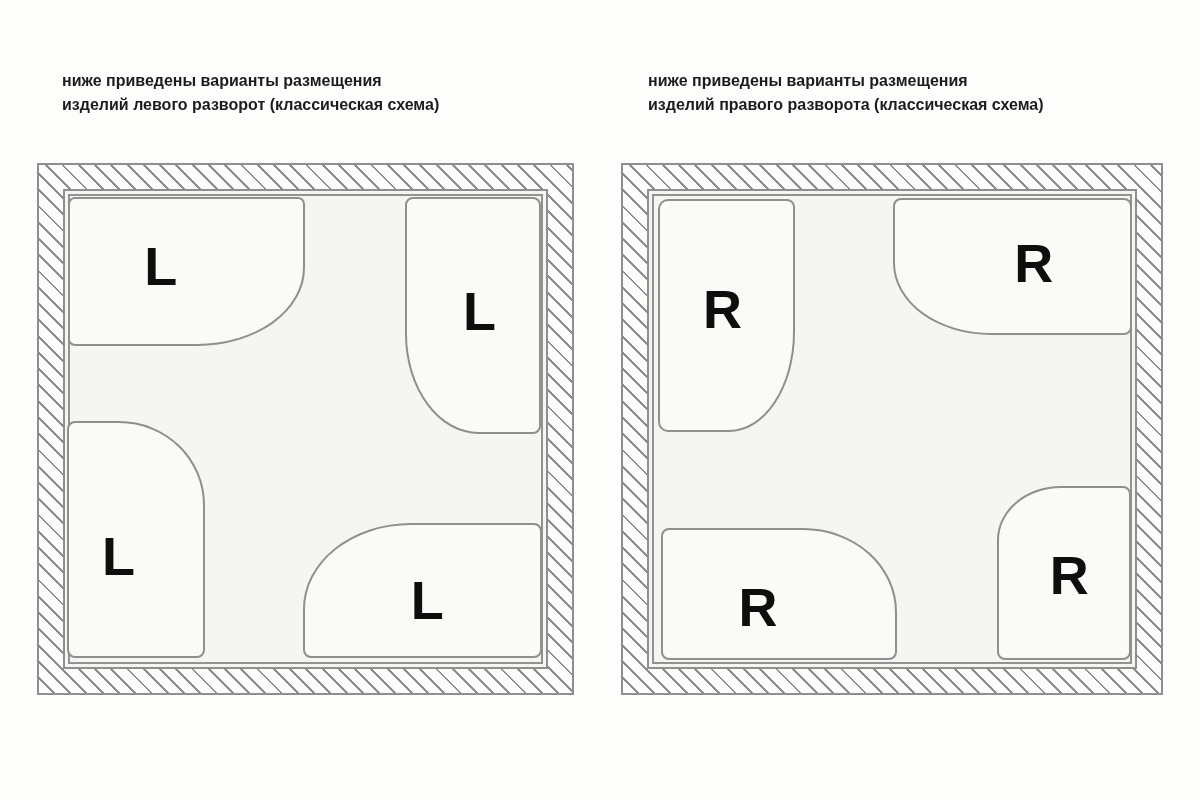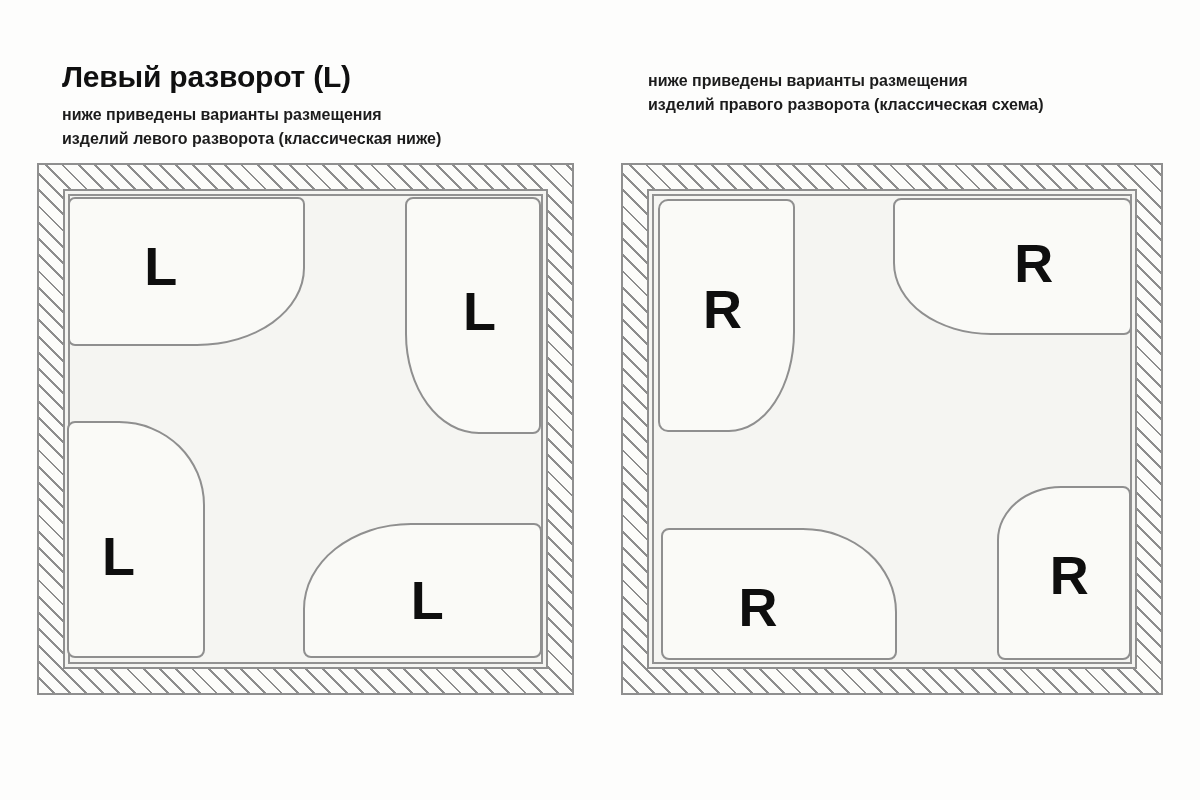--- a/index.html
+++ b/index.html
@@ -99,23 +99,22 @@
   .t-r-br { left: 348px; top: 295px; width: 134px; height: 174px;
             border-radius: 64px 8px 8px 8px / 54px 8px 8px 8px; }
   .t-r-br .lbl { left: 54%; top: 51%; }
 </style>
 </head>
 <body>
 
 <div class="stage">
 
   <div class="panel-head left">
-    <h1 class="panel-title">Левый разворот (L)</h1>
     <p class="panel-sub"><span>ниже приведены варианты размещения</span><br>
-    <span>изделий левого разворота (классическая ниже)</span></p>
+    <span>изделий левого разворот (классическая схема)</span></p>
   </div>
 
   <div class="panel-head right">
     <p class="panel-sub"><span>ниже приведены варианты размещения</span><br>
     <span>изделий правого разворота (классическая схема)</span></p>
   </div>
 
   <div class="room left">
     <div class="room-inner">
       <div class="tray t-l-tl">

